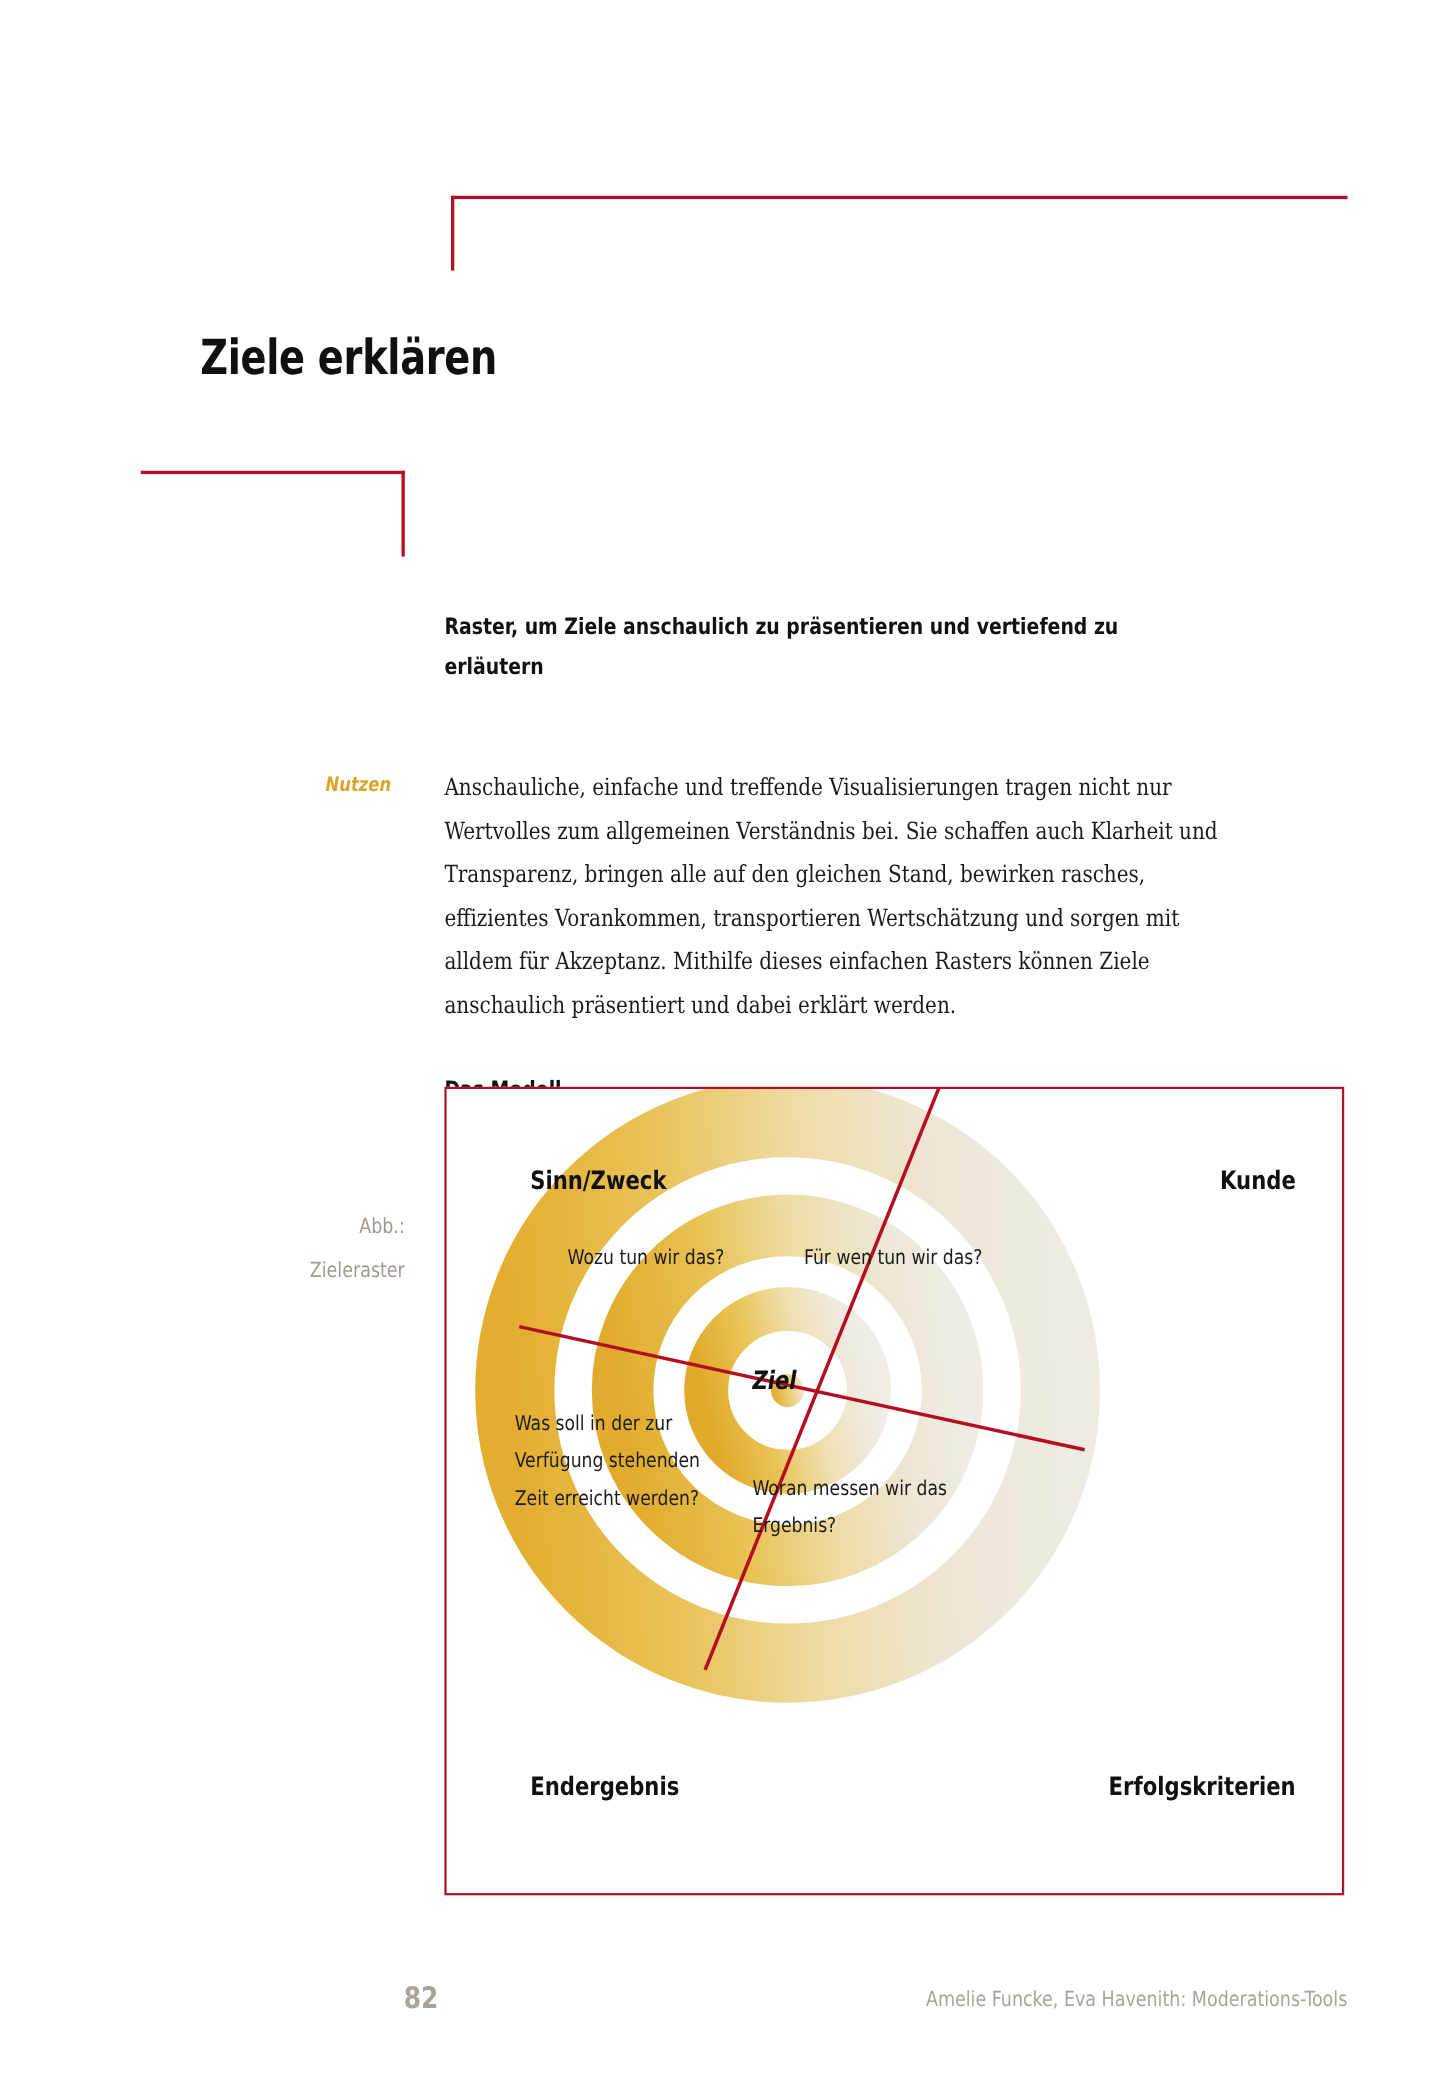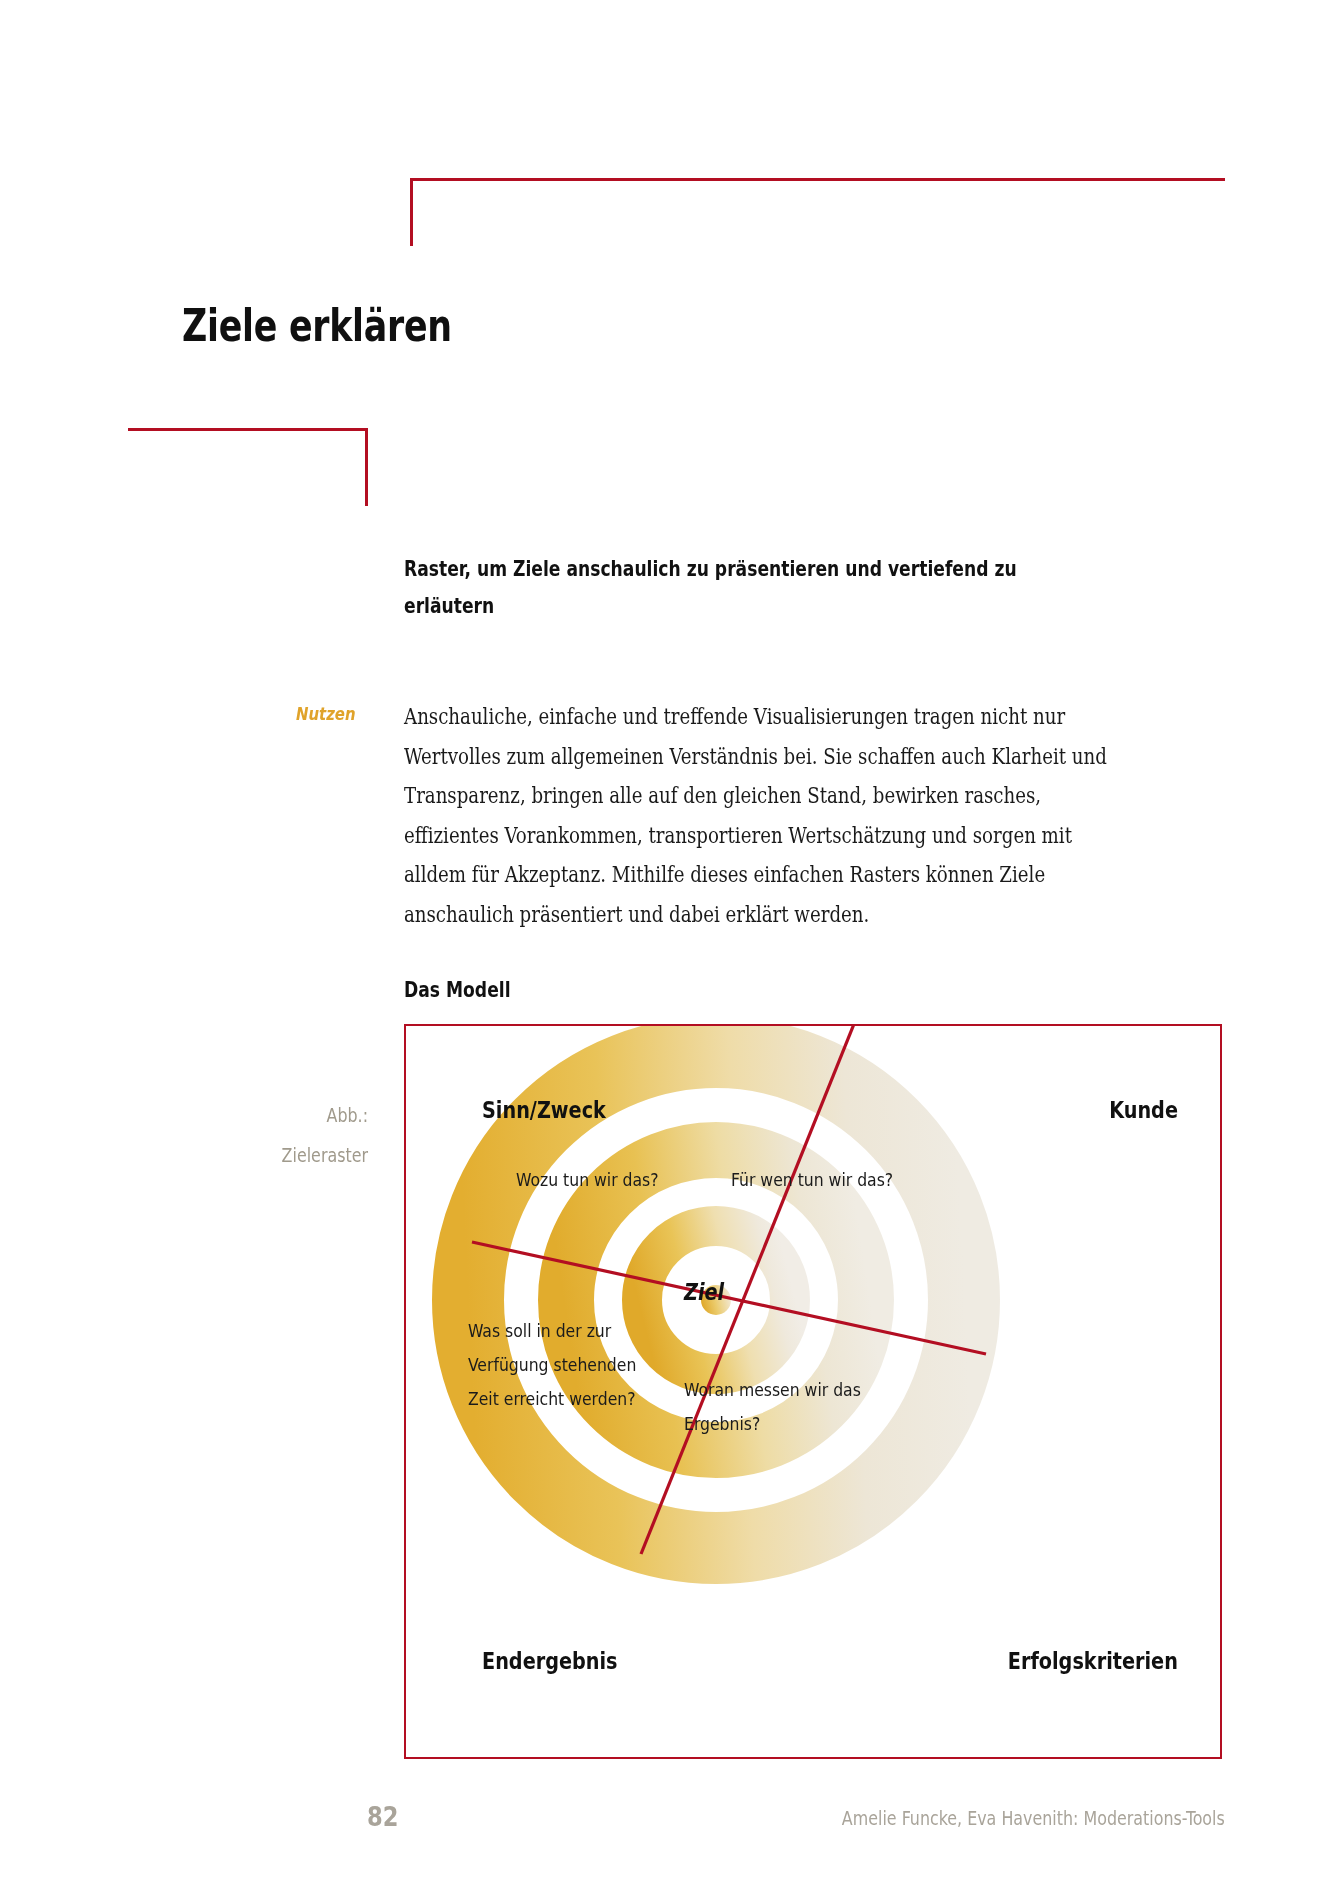--- a/index.html
+++ b/index.html
@@ -94,21 +94,21 @@
     position:absolute;left:150px;top:1095px;width:218px;
     text-align:right;
     font-family:"DejaVu Sans Condensed","Liberation Sans",sans-serif;
     font-size:19px;line-height:40px;color:#A09A8C;
     transform:scaleX(0.93);transform-origin:right top;
   }
   .fig-caption div{display:block;}
 
   
   .diagram{
-    position:absolute;left:404px;top:1024px;
+    position:absolute;left:404px;top:988px;
     width:818px;height:735px;
     border:2.5px solid #B30E22;
     box-sizing:border-box;
     background:#fff;
     overflow:hidden;
   }
   .diagram svg{position:absolute;left:0;top:0;}
 
   .dlabel{
     position:absolute;

